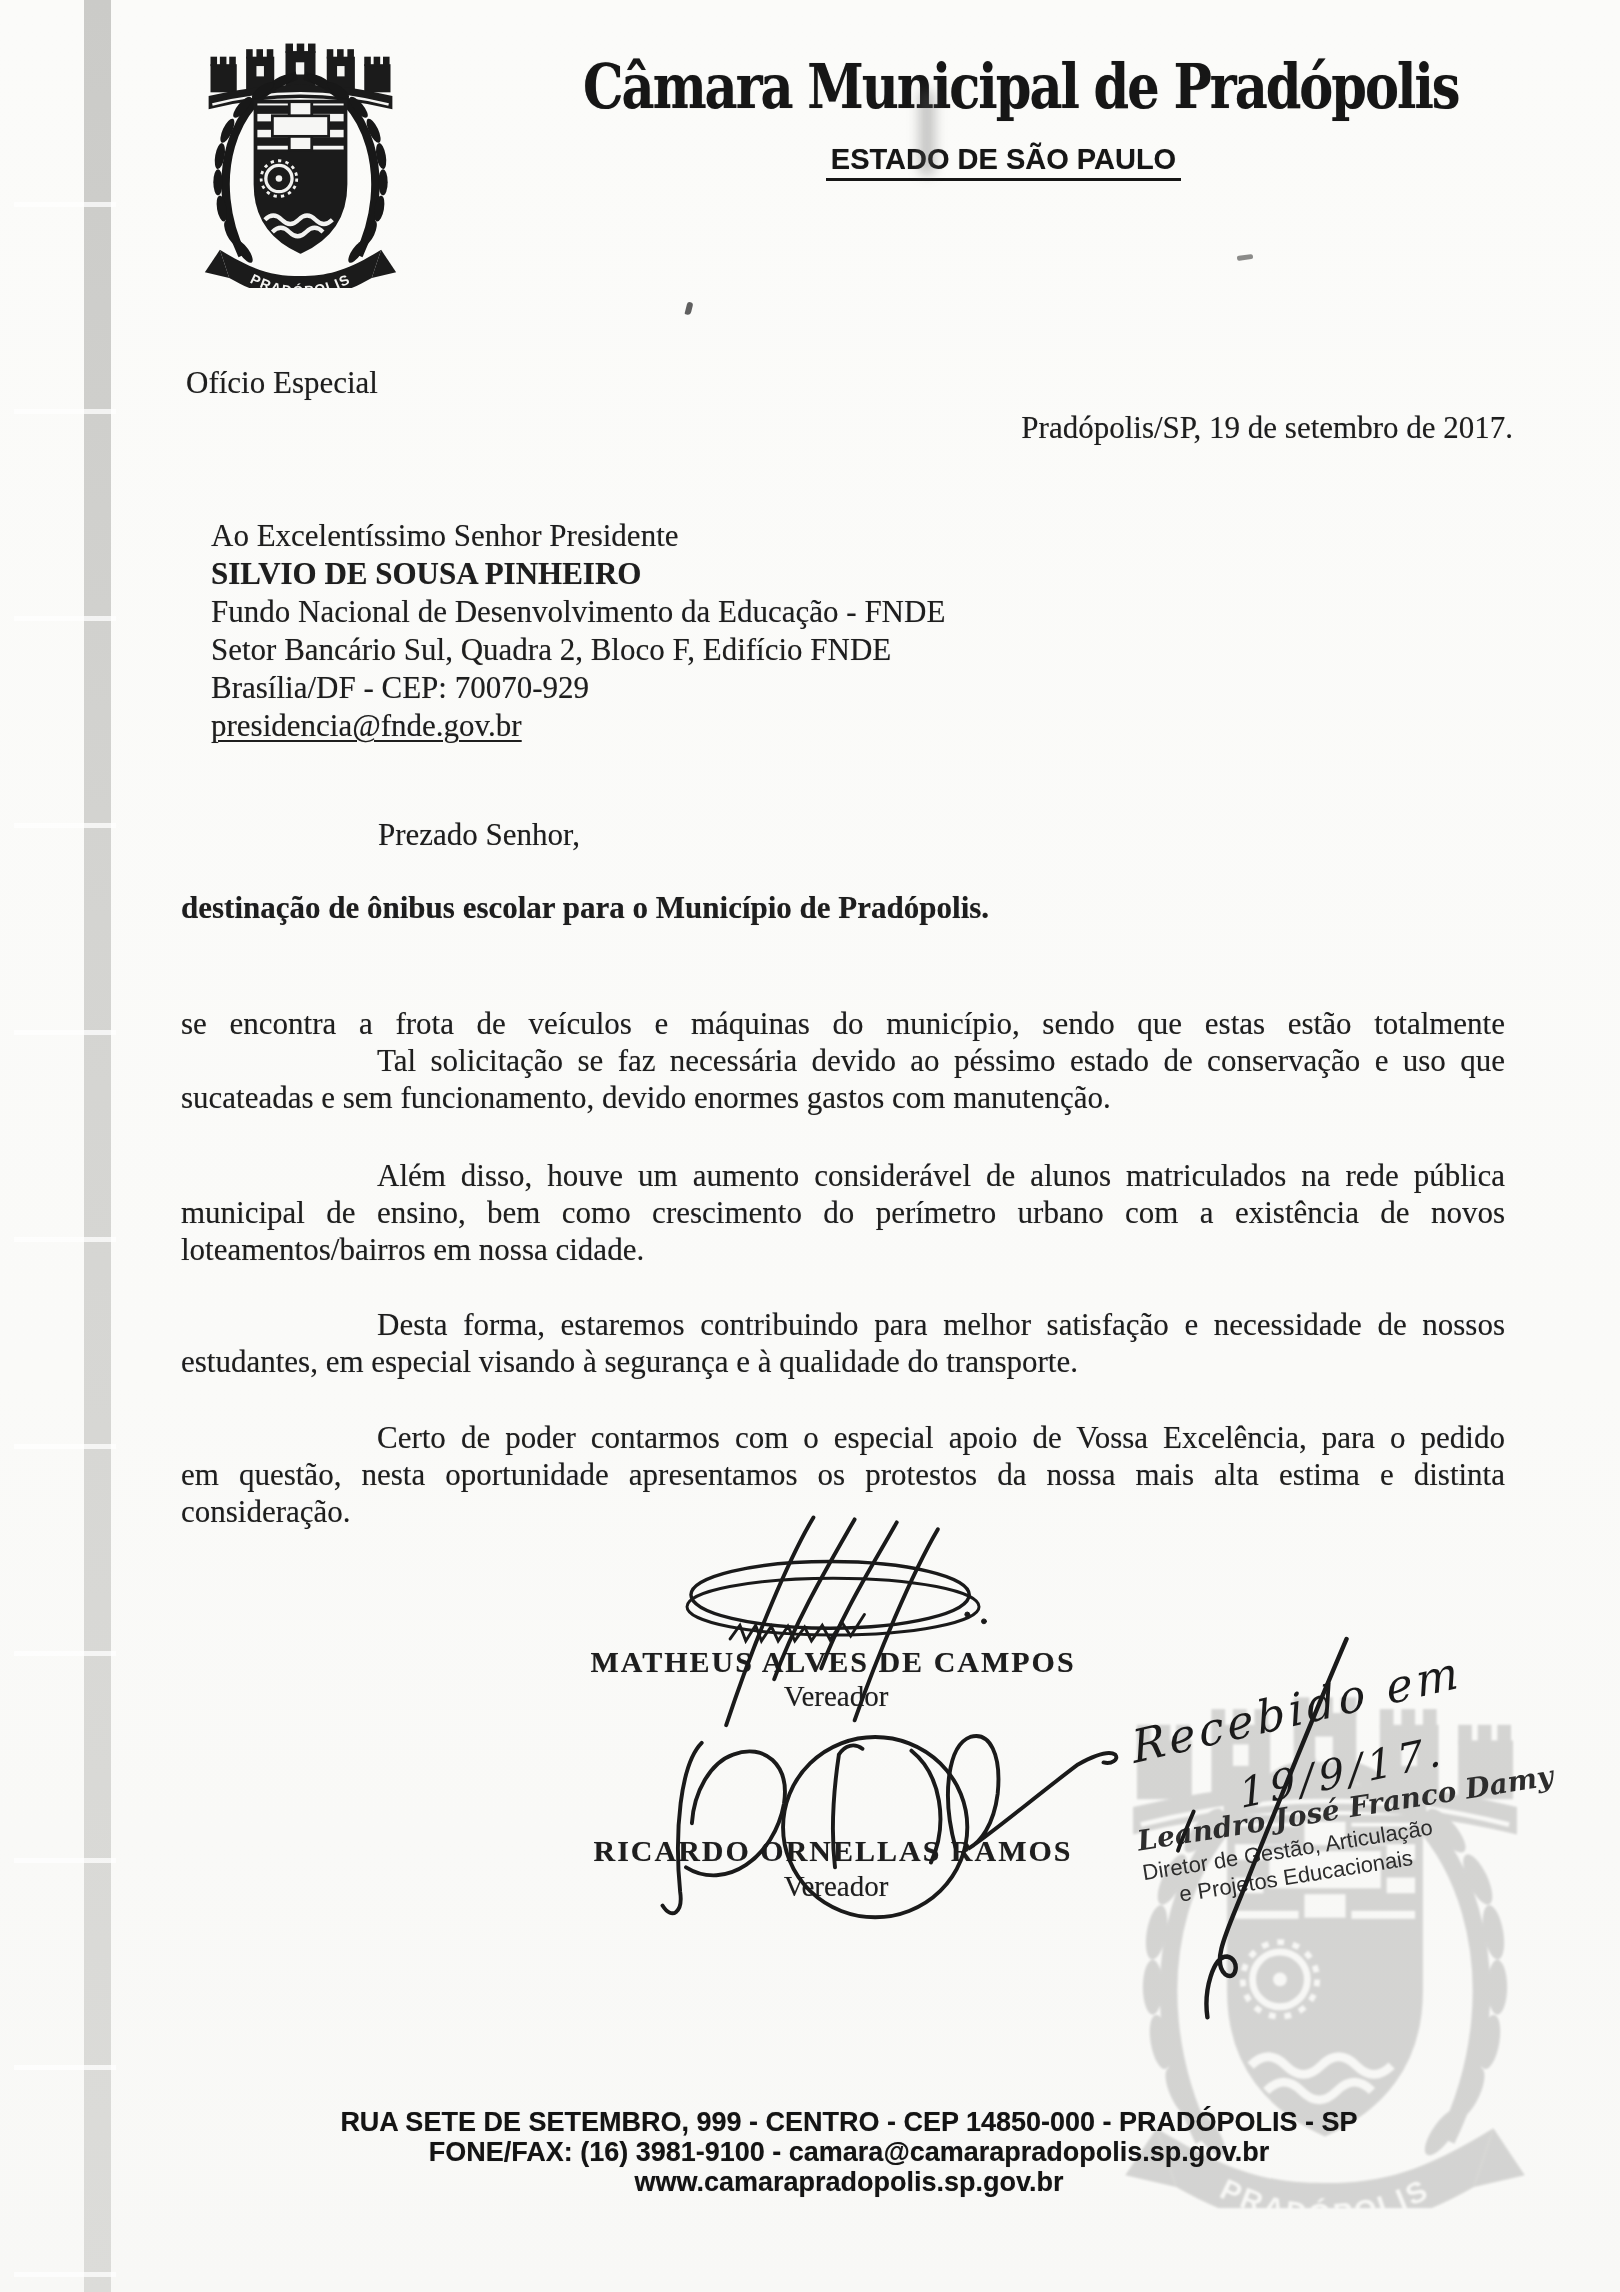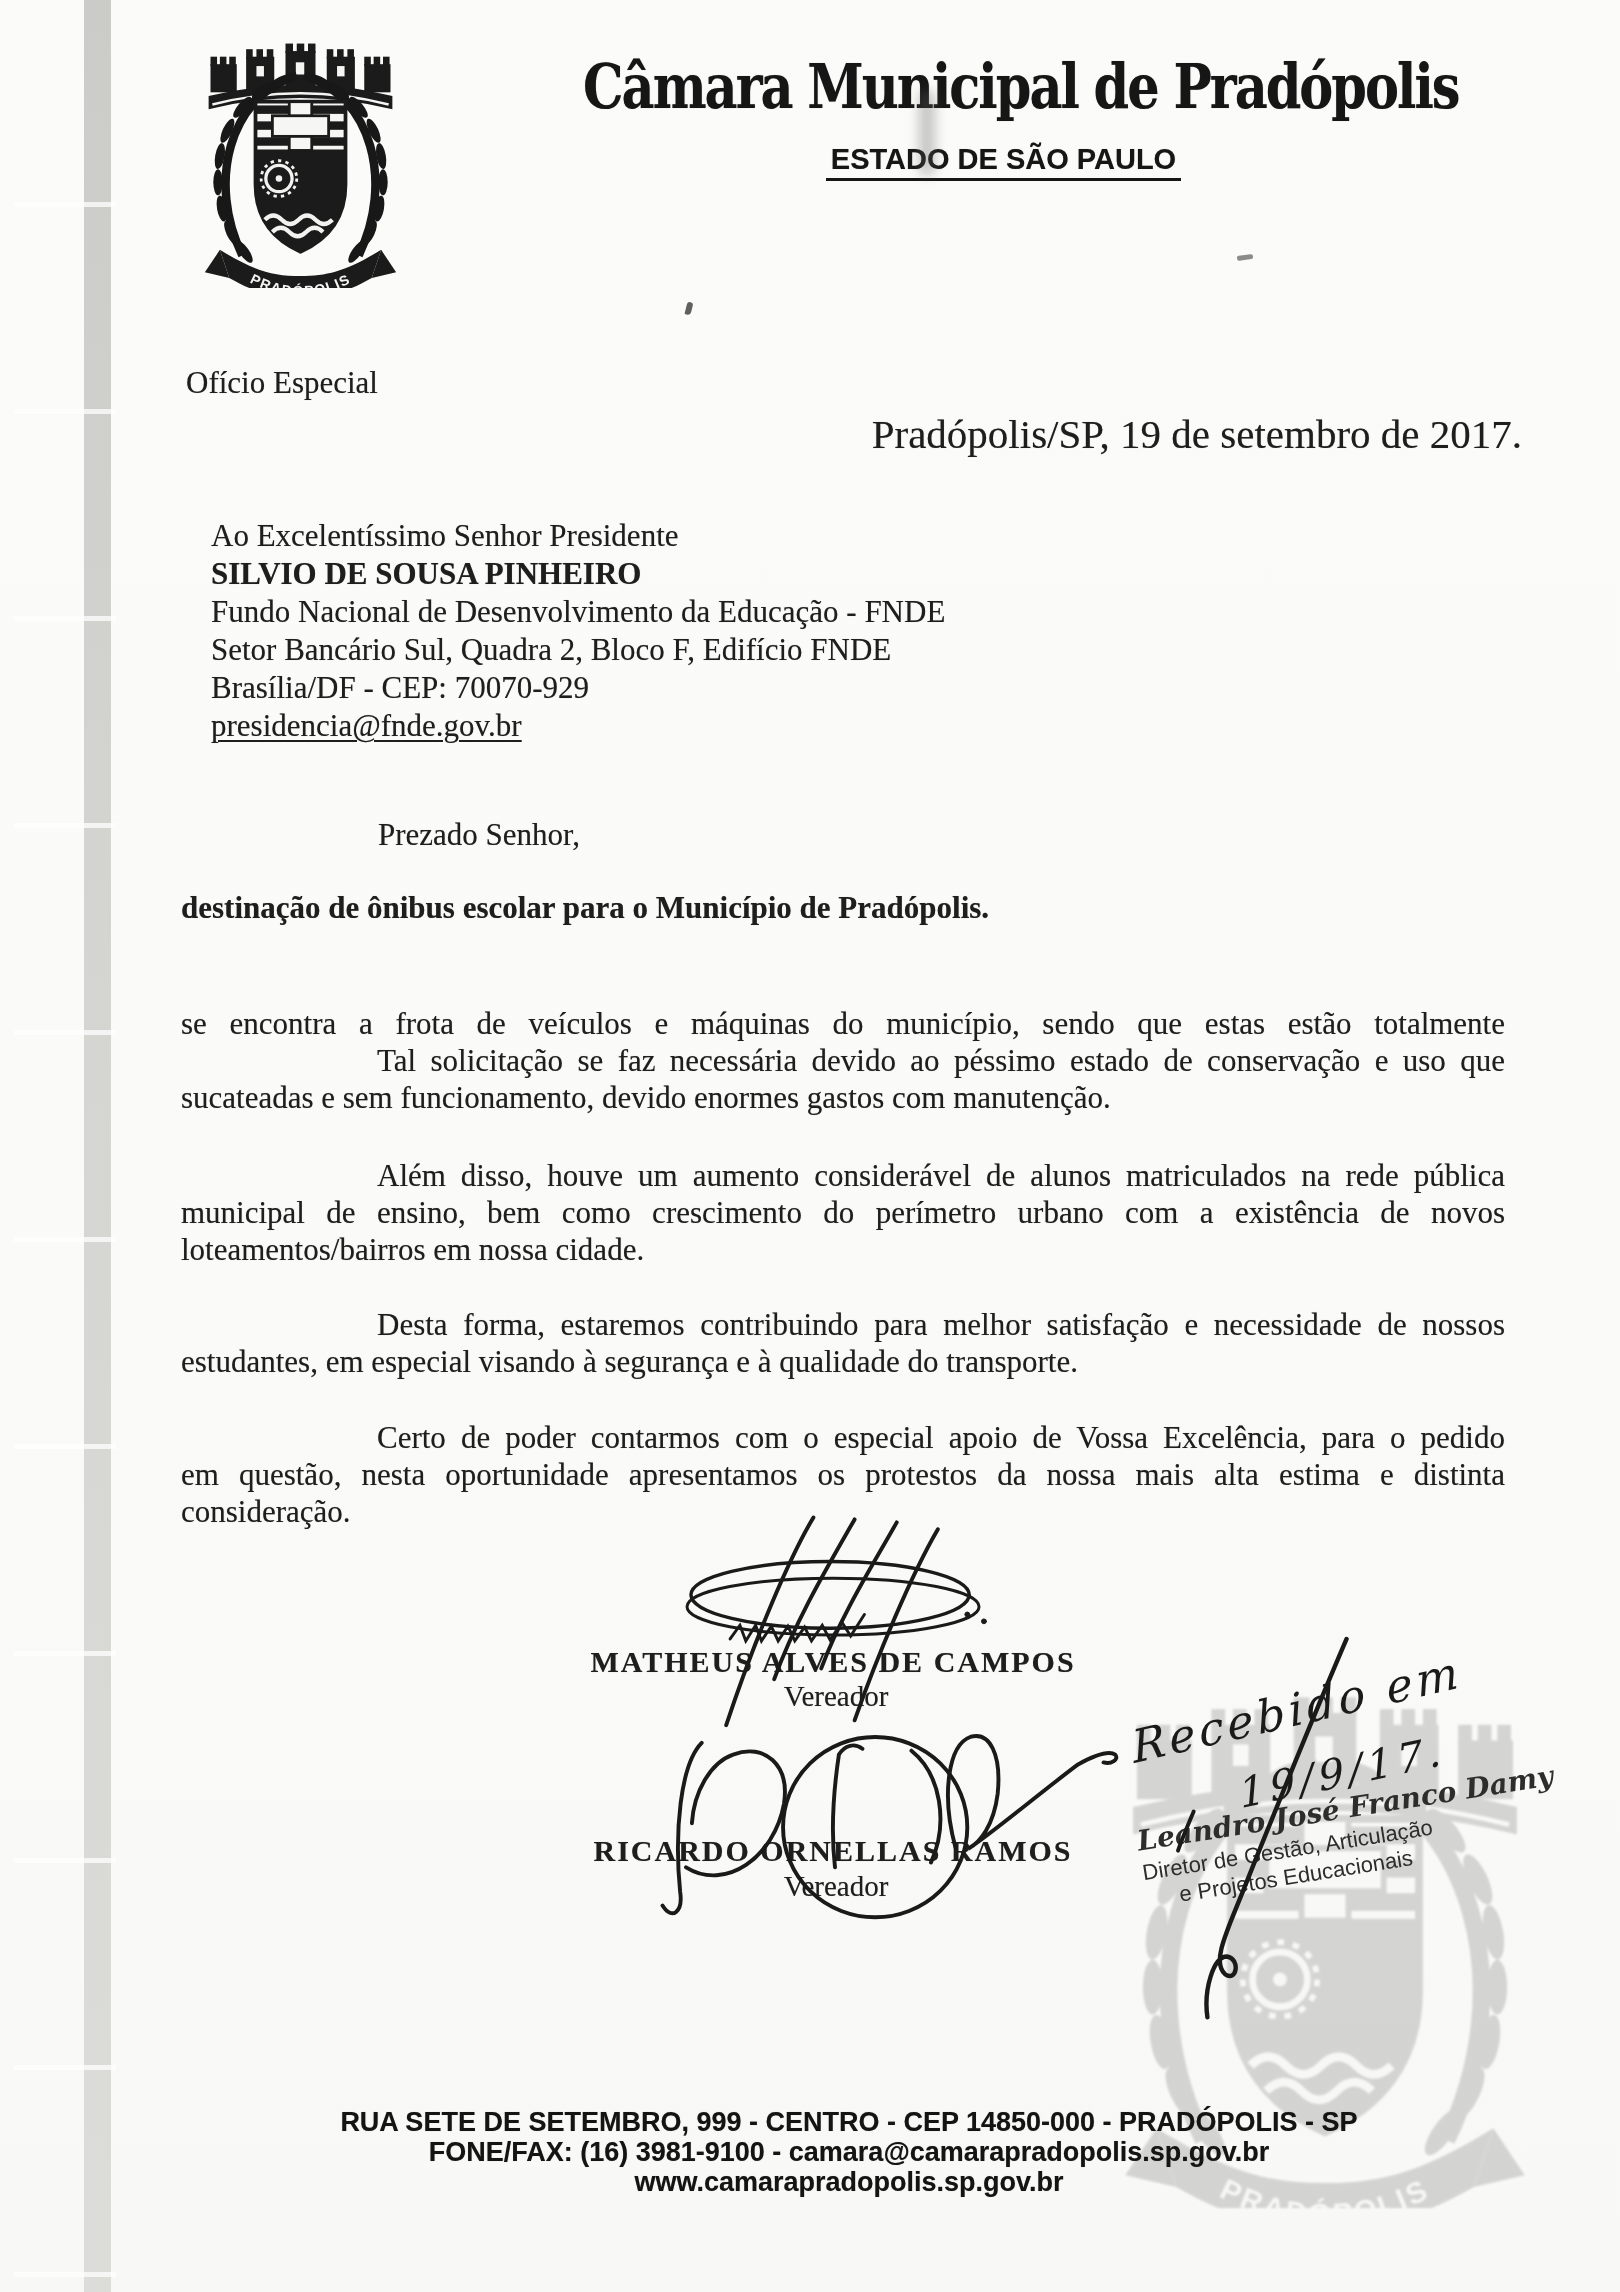--- a/index.html
+++ b/index.html
@@ -29,21 +29,21 @@
     font-family:"Liberation Sans", sans-serif; font-weight:bold; font-size:29px; color:#161616;
     border-bottom:3.9px solid #161616; padding-bottom:2px; white-space:nowrap; }
   .smudge-v { position:absolute; left:919px; top:90px; width:15.7px; height:86px;
     background:rgba(95,95,95,0.35); filter:blur(5.9px); border-radius:7.8px; }
   .speck-comma { position:absolute; left:686px; top:302px; width:5.9px; height:12.7px;
     background:#3a3a3a; border-radius:2.9px 2.9px 3.9px 1px; transform:rotate(14deg); opacity:.8; }
   .speck-dash { position:absolute; left:1237px; top:255px; width:15.7px; height:4.9px;
     background:#6f6f6d; border-radius:2px; transform:rotate(-8deg); opacity:.8; }
 
   .doc-type { position:absolute; left:186px; top:365px; font-size:31px; }
-  .date-line { position:absolute; right:98px; top:410px; font-size:41px; white-space:nowrap;margin-left:28px; }
+  .date-line { position:absolute; right:107px; top:410px; font-size:31px; white-space:nowrap;margin-left:28px; }
 
   .recipient { position:absolute; left:186px; top:517px; font-size:31px; line-height:38px;margin-left:25px; }
   .recipient .bold { font-weight:bold; }
   .recipient .email { text-decoration:underline; text-underline-offset:3.9px; text-decoration-thickness:2px; }
 
   .greeting { position:absolute; left:378px; top:817px; font-size:31px; }
 
   .para { position:absolute; left:181px; width:1324px; font-size:31px; }
   .para .line { height:37px; text-align:justify; text-align-last:justify; white-space:normal; }
   .para .line.last { text-align-last:left; }

